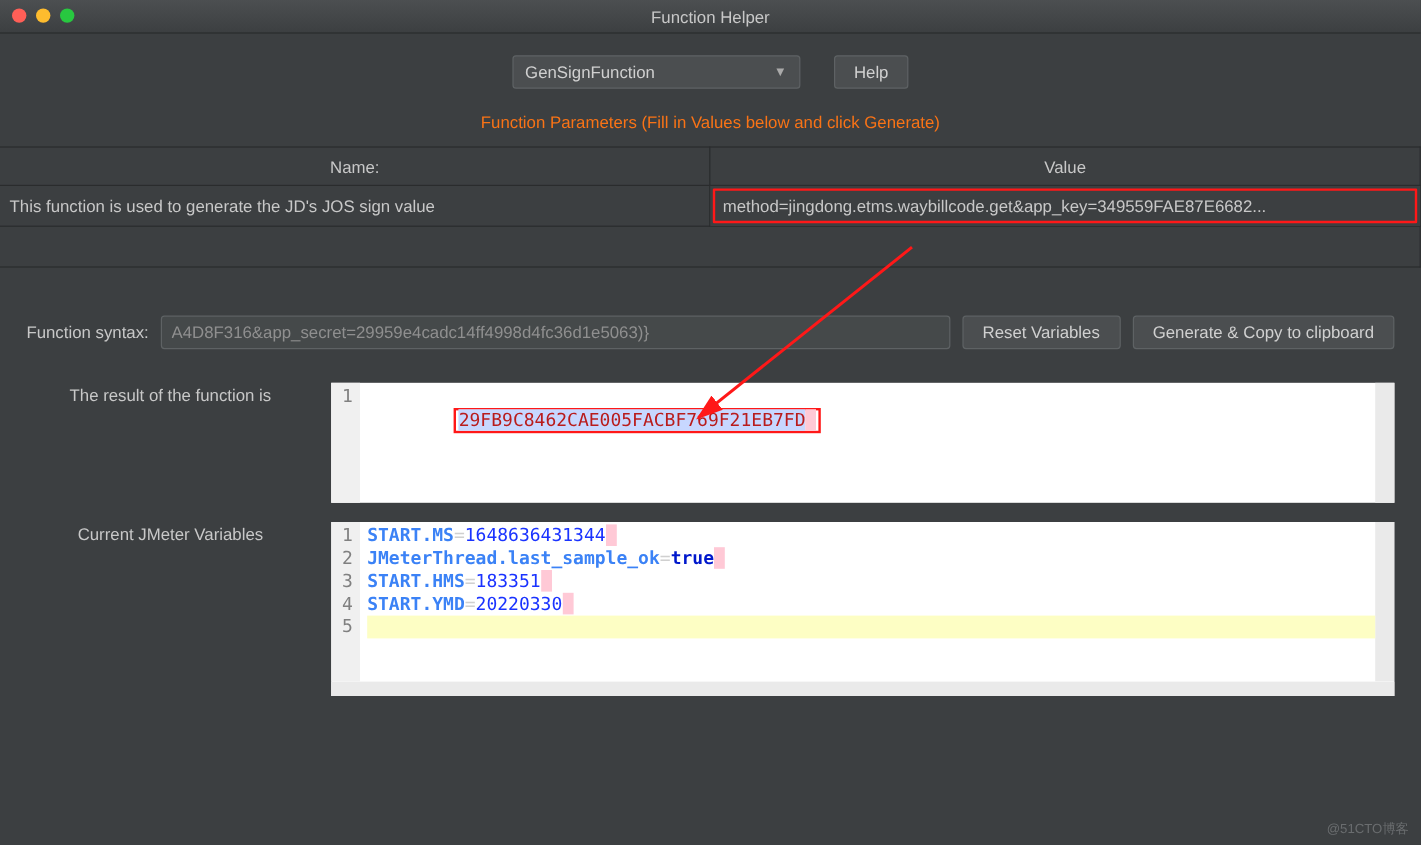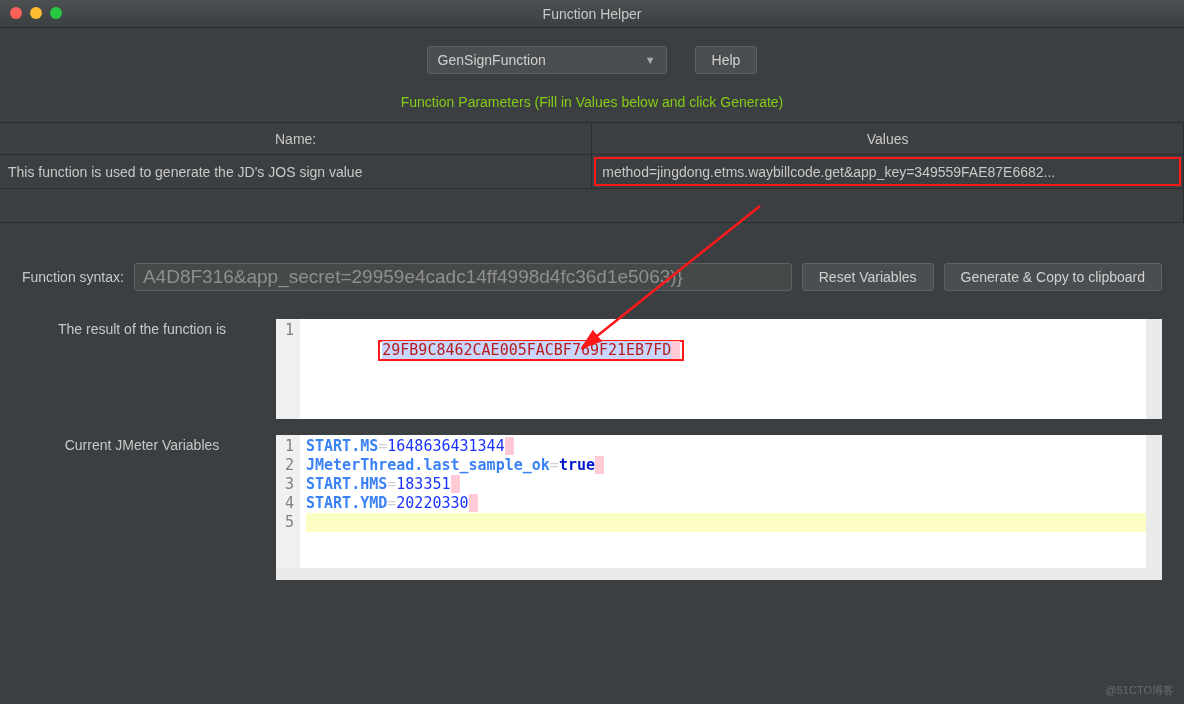--- a/index.html
+++ b/index.html
@@ -55,21 +55,21 @@
     padding: 0 16px;
     color: #d0d0d0;
     display: inline-flex; align-items: center; justify-content: center;
     cursor: pointer;
     white-space: nowrap;
   }
 
   .subheader {
     text-align: center;
     padding: 6px 0 12px 0;
-    color: #84cc16;
+    color: #f97316;
   }
 
   
   .params-table { width: 100%; border-collapse: collapse; }
   .params-table th {
     background: #3c3f41;
     border-top: 1px solid #2a2c2d;
     border-bottom: 1px solid #2a2c2d;
     border-right: 1px solid #2a2c2d;
     font-weight: normal;
@@ -103,21 +103,21 @@
     padding: 40px 22px 20px 22px;
   }
   .lbl { color: #c8c8c8; white-space: nowrap; }
   .syntax-input {
     flex: 1; height: 28px;
     background: #45494a;
     border: 1px solid #5e6264;
     border-radius: 3px;
     color: #8f8f8f;
     padding: 0 8px;
-    font-size: 19px;
+    font-size: 14px;
   }
 
   .result-row, .vars-row {
     display: flex; align-items: flex-start; gap: 14px;
     padding: 8px 22px;
   }
   .result-row .lbl, .vars-row .lbl { width: 240px; text-align: center; color: #c8c8c8; padding-top: 2px; }
 
   .code-box {
     flex: 1;
@@ -185,21 +185,21 @@
   </div>
   <div class="btn">Help</div>
 </div>
 
 <div class="subheader">Function Parameters (Fill in Values below and click Generate)</div>
 
 <table class="params-table">
   <thead>
     <tr>
       <th>Name:</th>
-      <th>Values</th>
+      <th>Value</th>
     </tr>
   </thead>
   <tbody>
     <tr>
       <td>This function is used to generate the JD's JOS sign value</td>
       <td class="param-value-cell">
         <div class="param-value-inner red-box">
           <span>method=jingdong.etms.waybillcode.get&amp;app_key=349559FAE87E6682...</span>
         </div>
       </td>

